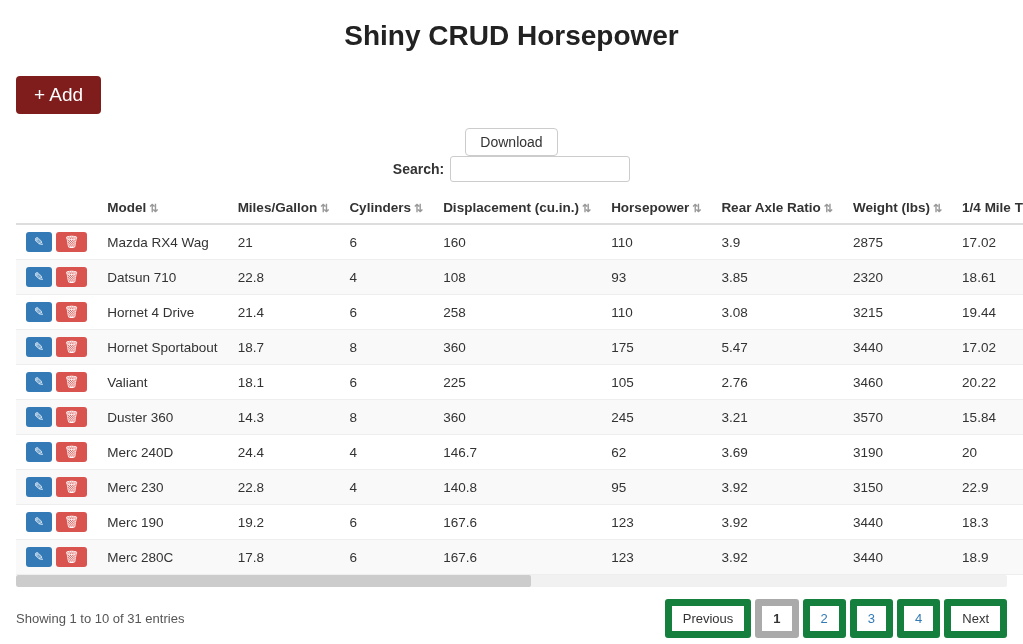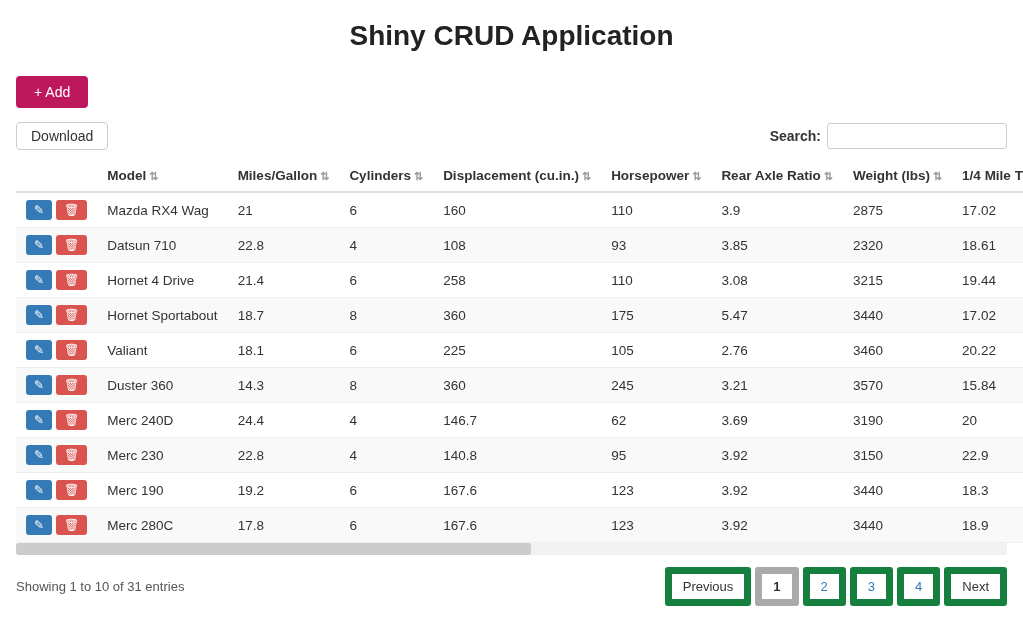--- a/index.html
+++ b/index.html
@@ -16,35 +16,36 @@
       padding: 20px 0 16px;
       color: #222;
     }
     .toolbar {
       display: flex;
       align-items: center;
       padding: 8px 16px;
       gap: 10px;
     }
     .add-button {
-      background: #be185d;
+      background: #7f1d1d;
       color: #fff;
       border: none;
       border-radius: 4px;
       padding: 8px 18px;
-      font-size: 14px;
+      font-size: 19px;
       cursor: pointer;
       font-weight: 500;
     }
 
     .toolbar2 {
       display: flex;
       align-items: center;
       justify-content: space-between;
       padding: 6px 16px 10px;
+      flex-direction: column;
     }
     .download-button {
       background: #fff;
       border: 1px solid #ccc;
       border-radius: 4px;
       padding: 5px 14px;
       font-size: 14px;
       cursor: pointer;
       color: #333;
     }
@@ -170,21 +171,21 @@
     .scrollbar-thumb {
       width: 52%;
       height: 100%;
       background: #ccc;
       border-radius: 2px;
     }
   </style>
 </head>
 <body>
 
-<h1 class="page-title">Shiny CRUD Application</h1>
+<h1 class="page-title">Shiny CRUD Horsepower</h1>
 
 <div class="toolbar">
   <button class="add-button">+ Add</button>
 </div>
 
 <div class="toolbar2">
   <button class="download-button">Download</button>
   <div class="search-area">
     <span class="search-label">Search:</span>
     <input class="search-input" type="text" placeholder="" style="">

